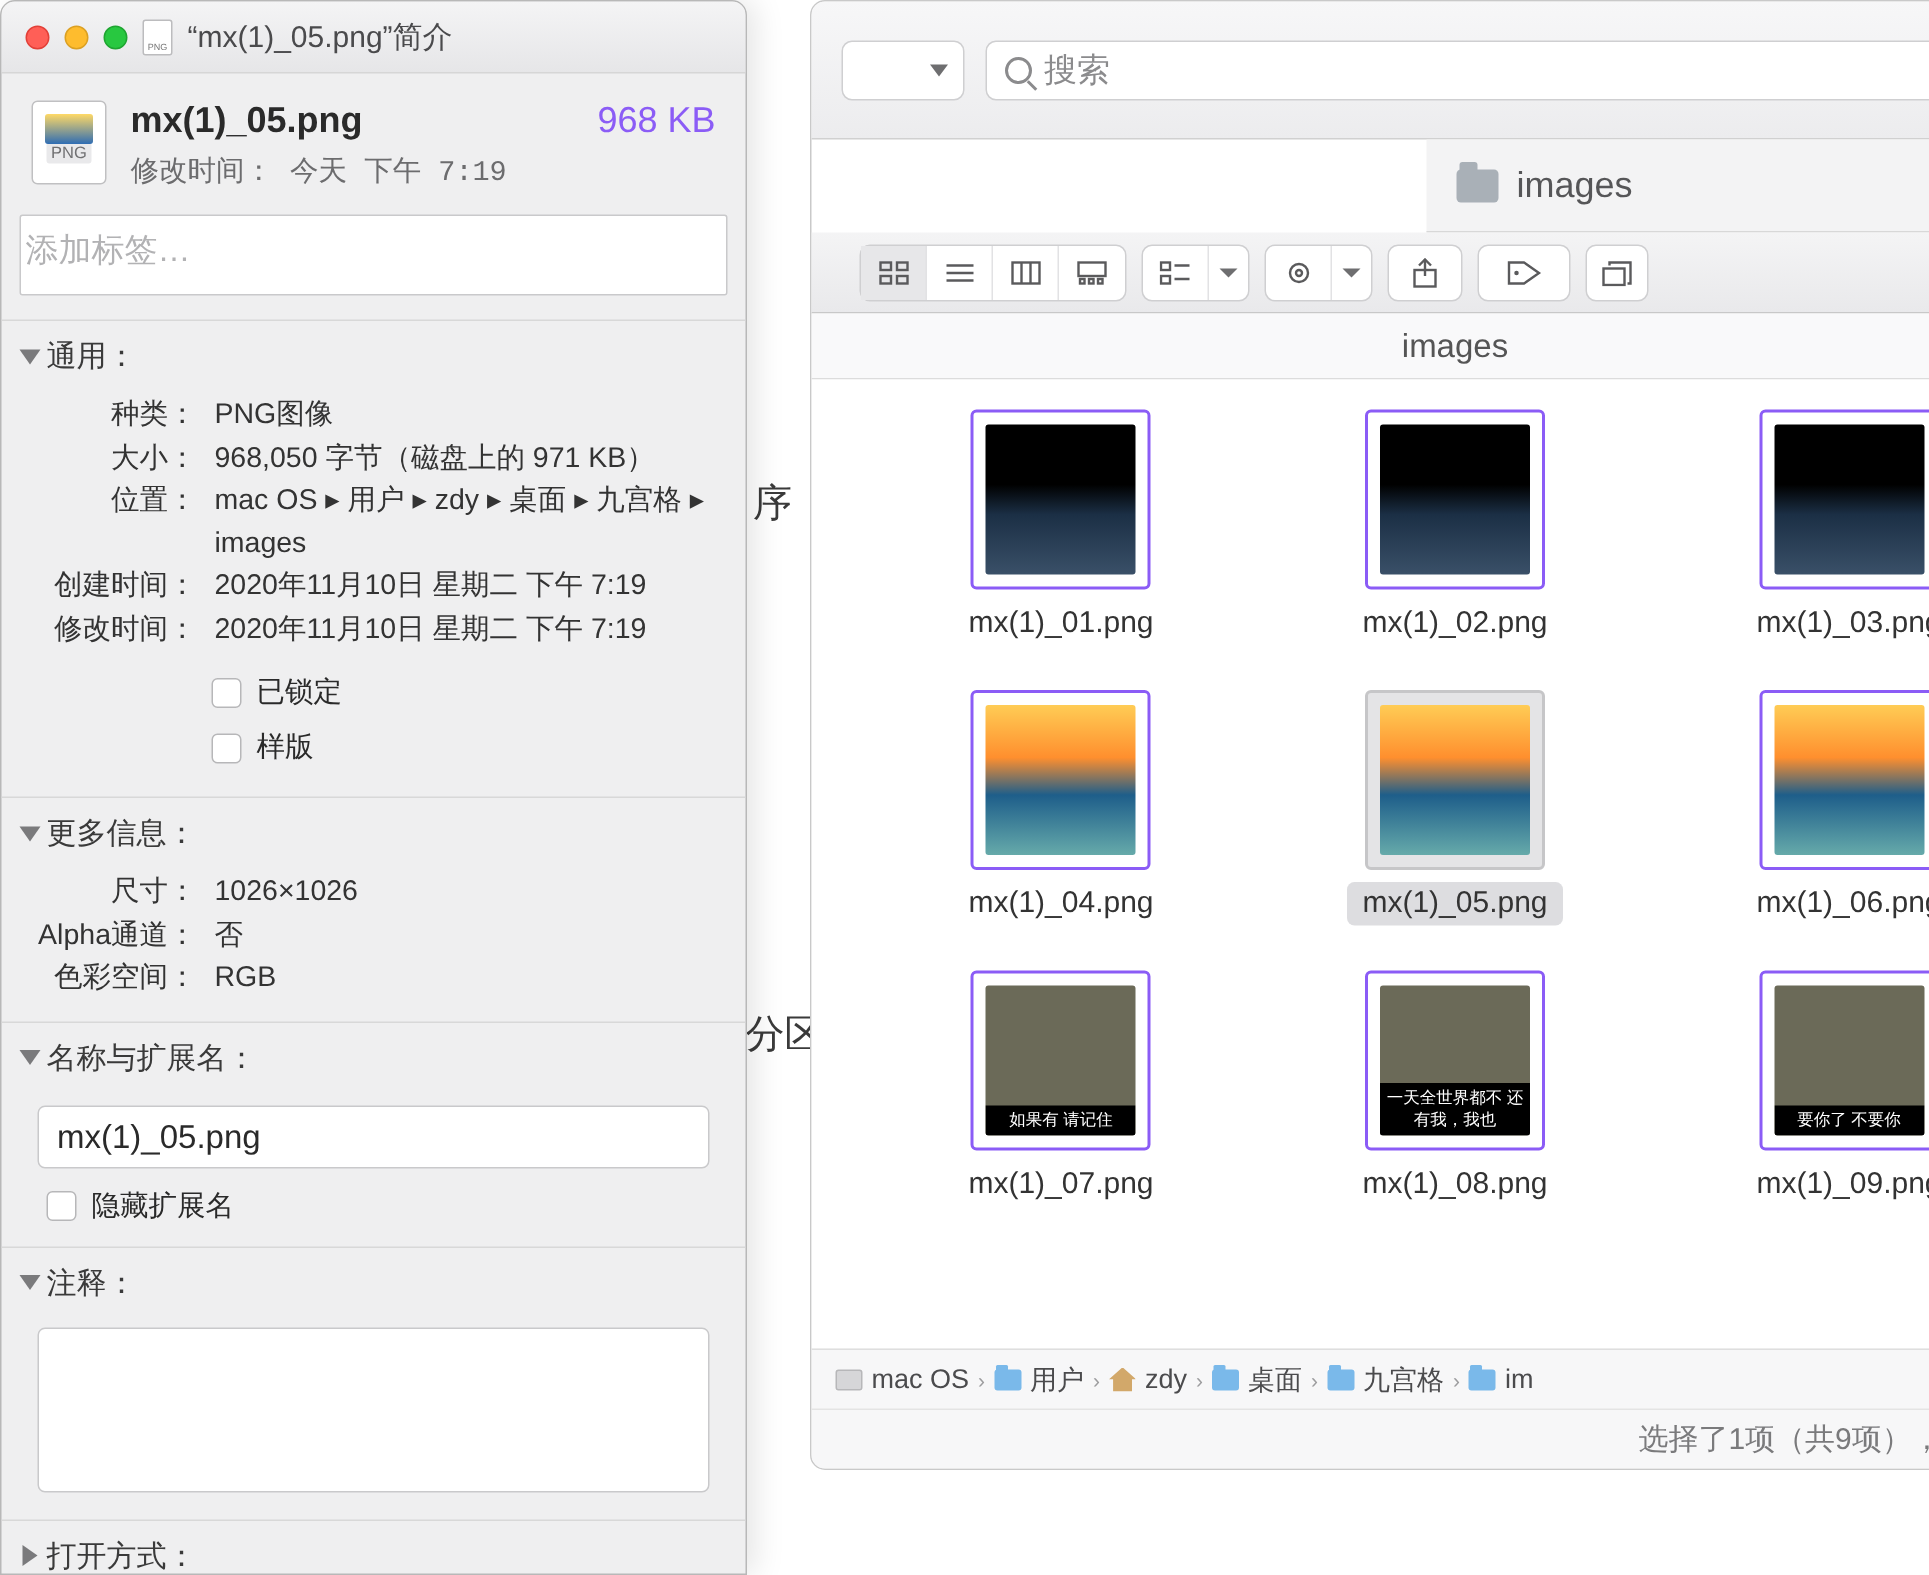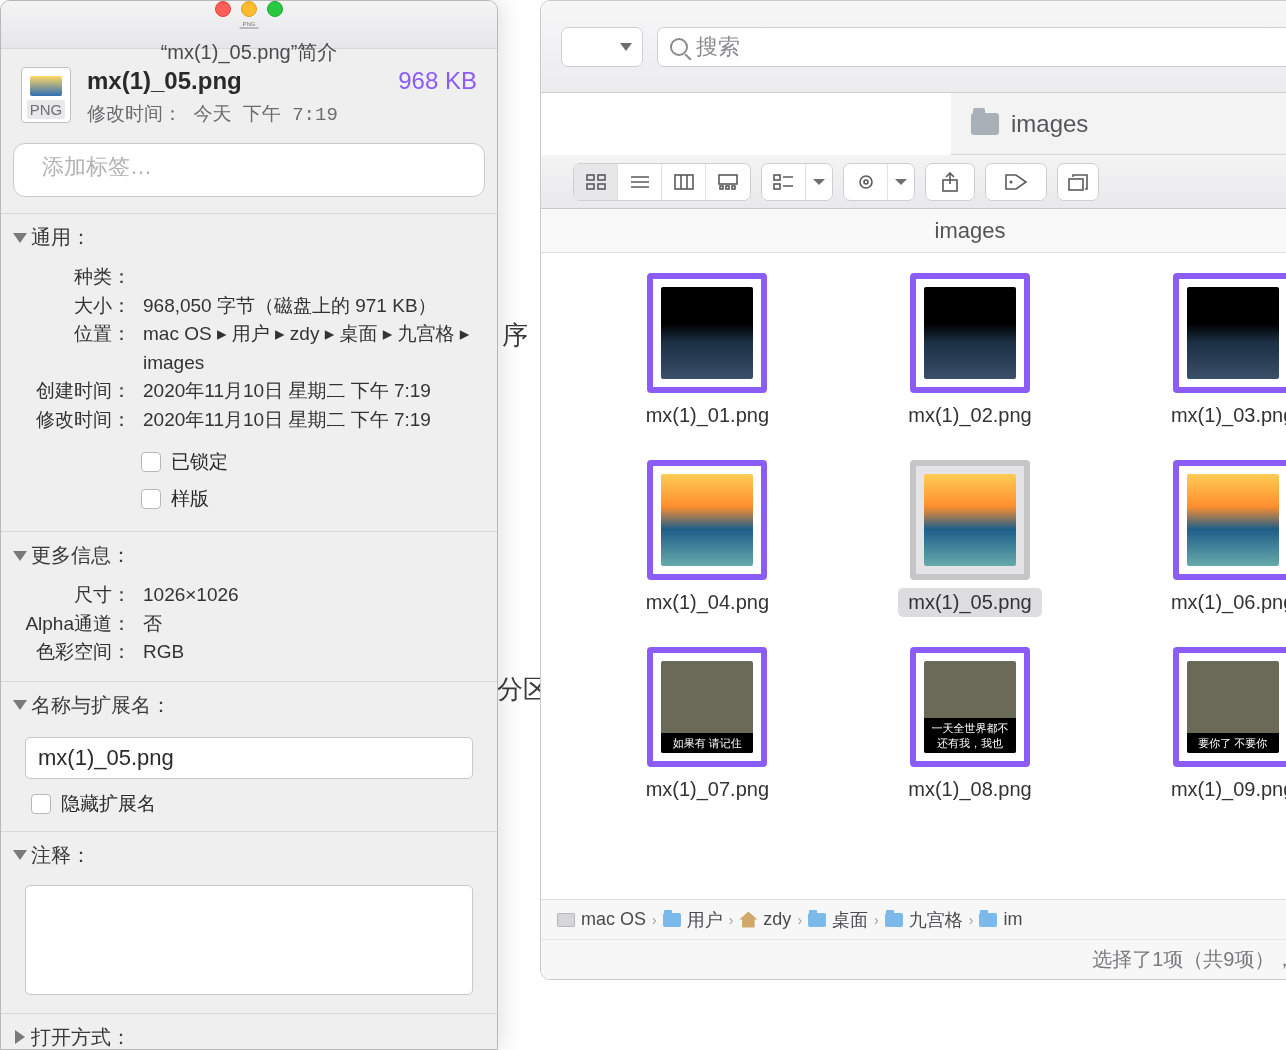--- a/index.html
+++ b/index.html
@@ -41,21 +41,21 @@
 .seg span.active{background:#e7e7e9;}
 .ic{fill:none;stroke:#5a5a5c;stroke-width:1.6;}
 .btn-sq{ width:50px;height:38px;background:#fff;border:1px solid #cfcfd1;border-radius:7px;display:flex;align-items:center;justify-content:center;color:#565658;}
 .finder-tab2-title{
   position:absolute; top:208px; left:0; right:0; height:44px; display:flex;align-items:center;justify-content:center;
   background:#f9f9fa;border-bottom:1px solid #dcdcdc;font-size:22px;color:#555;
 }
 .files-area{ position:absolute; top:252px; left:0; right:0; bottom:80px; background:#fff; padding:20px 40px; }
 .file-grid{ display:grid; grid-template-columns:repeat(3,1fr); gap:30px 10px;}
 .file-item{ display:flex;flex-direction:column;align-items:center;gap:8px;}
-.thumb{ width:120px;height:120px;background:#fff;border:6px solid #8b5cf6;border-radius:4px;padding:8px;position:relative;}
+.thumb{ width:120px;height:120px;background:#fff;border:2px solid #8b5cf6;border-radius:4px;padding:8px;position:relative;}
 .thumb-inner{width:100%;height:100%;border-radius:2px;}
 .file-item.sel .thumb{background:#e4e4e6;border-color:#c6c6c8;}
 .file-label{font-size:20px;color:#333;padding:3px 10px;border-radius:5px;white-space:nowrap;}
 .file-item.sel .file-label{background:#dddde0;}
 .path-bar{ position:absolute; left:0; right:0; bottom:40px; height:40px; background:#f7f7f8;border-top:1px solid #dedede;
   display:flex;align-items:center;gap:6px;padding:0 16px;font-size:18px;color:#4b4b4d;overflow:hidden;}
 .path-sep{color:#9d9d9f;font-size:14px;}
 .disk-ic{width:18px;height:14px;background:#d6d6d8;border:1px solid #b7b7b9;border-radius:2px;}
 .fold-ic-s{width:18px;height:14px;background:#7ab9ea;border-radius:2px;position:relative;}
 .fold-ic-s::before{content:"";position:absolute;top:-3px;left:1px;width:8px;height:4px;background:#7ab9ea;border-radius:1px 1px 0 0;}
@@ -65,39 +65,39 @@
 
 
 .bgtxt{position:absolute;font-size:26px;color:#3a3a3a;}
 
 
 .info-win{
   position:absolute; left:0; top:0; width:498px; height:1050px;
   background:#efeff0; border:1px solid #b8b8b8; border-radius:10px 10px 0 0; overflow:hidden;
   box-shadow: 6px 0 20px rgba(0,0,0,0.10);
 }
-.titlebar{height:48px;background:linear-gradient(#f4f4f5,#e6e6e8);display:flex;align-items:center;gap:10px;padding:0 16px;border-bottom:1px solid #d6d6d6;flex-direction:column;}
+.titlebar{height:48px;background:linear-gradient(#f4f4f5,#e6e6e8);display:flex;align-items:center;gap:10px;padding:0 16px;border-bottom:1px solid #d6d6d6;}
 .traffic{display:flex;gap:10px;}
 .dot{width:16px;height:16px;border-radius:50%;}
 .dot.r{background:#ff5f57;border:1px solid #e24038;}
 .dot.y{background:#febc2e;border:1px solid #dba023;}
 .dot.g{background:#28c840;border:1px solid #1fa531;}
 .tfile{width:20px;height:24px;background:#fff;border:1px solid #bcbcbe;border-radius:2px;position:relative;}
 .tfile::after{content:"PNG";position:absolute;bottom:1px;left:0;right:0;text-align:center;font-size:6px;color:#777;}
 .ttitle{font-size:20px;color:#4a4a4c;}
 .file-hdr{padding:18px 20px 10px;display:flex;gap:16px;}
 .big-thumb{width:50px;height:56px;background:#fff;border:1px solid #c0c0c2;border-radius:4px;position:relative;display:flex;align-items:flex-end;justify-content:center;}
-.big-thumb .lbl{font-size:15px;color:#707072;background:#e9e9eb;padding:1px 3px;margin-bottom:3px;border-radius:2px;}
+.big-thumb .lbl{font-size:11px;color:#707072;background:#e9e9eb;padding:1px 3px;margin-bottom:13px;border-radius:2px;}
 .big-thumb::before{content:"";position:absolute;top:8px;left:8px;right:8px;height:20px;background:linear-gradient(#ffd966,#2f6db3);border-radius:2px;}
 .fh-txt{flex:1;}
 .fh-row1{display:flex;justify-content:space-between;align-items:baseline;}
 .fname-b{font-size:24px;font-weight:700;}
 .fsize-b{font-size:24px;color:#8b5cf6;}
 .fmod{font-size:19px;color:#6c6c6e;margin-top:6px;font-family:Liberation Mono, monospace;}
-.tags-field{margin:6px 12px 16px;height:54px;background:#fff;border:1px solid #c9c9cb;border-radius:12px;padding:8px 28px;font-size:22px;color:#b2b2b4;}
+.tags-field{margin:6px 12px 16px;height:54px;background:#fff;border:1px solid #c9c9cb;border-radius:2px;padding:8px 3px;font-size:22px;color:#b2b2b4;}
 .sect{border-top:1px solid #d8d8d8;}
 .sect-hd{display:flex;align-items:center;gap:6px;padding:10px 14px;font-size:20px;color:#3a3a3a;}
 .disc{width:0;height:0;border-top:7px solid transparent;border-bottom:7px solid transparent;border-left:10px solid #7a7a7c;transition:.1s;}
 .disc.open{transform:rotate(90deg);}
 .kv-rows{padding:2px 20px 14px;font-size:19px;line-height:1.5;}
 .kv{display:flex;}
 .kv .k{width:110px;text-align:right;color:#333;margin-right:12px;}
 .kv .v{flex:1;color:#333;word-break:break-all;}
 .chk-row{display:flex;align-items:center;gap:10px;padding:4px 0 4px 120px;font-size:19px;}
 .chk{width:20px;height:20px;border:1px solid #b7b7b9;border-radius:4px;background:#fff;}
@@ -326,20 +326,21 @@
   <div class="tags-field">添加标签…</div>
 
   <div class="sect">
     <div class="sect-hd">
         <span class="disc open"></span>
         <span>通用：</span>
       </div>
     <div class="kv-rows">
       <div class="kv">
           <span class="k">种类：</span>
+          <span class="v">PNG图像</span>
         </div>
       <div class="kv">
           <span class="k">大小：</span>
           <span class="v">968,050 字节（磁盘上的 971 KB）</span>
         </div>
       <div class="kv">
           <span class="k">位置：</span>
           <span class="v">mac OS ▸ 用户 ▸ zdy ▸ 桌面 ▸ 九宫格 ▸ images</span>
         </div>
       <div class="kv">

